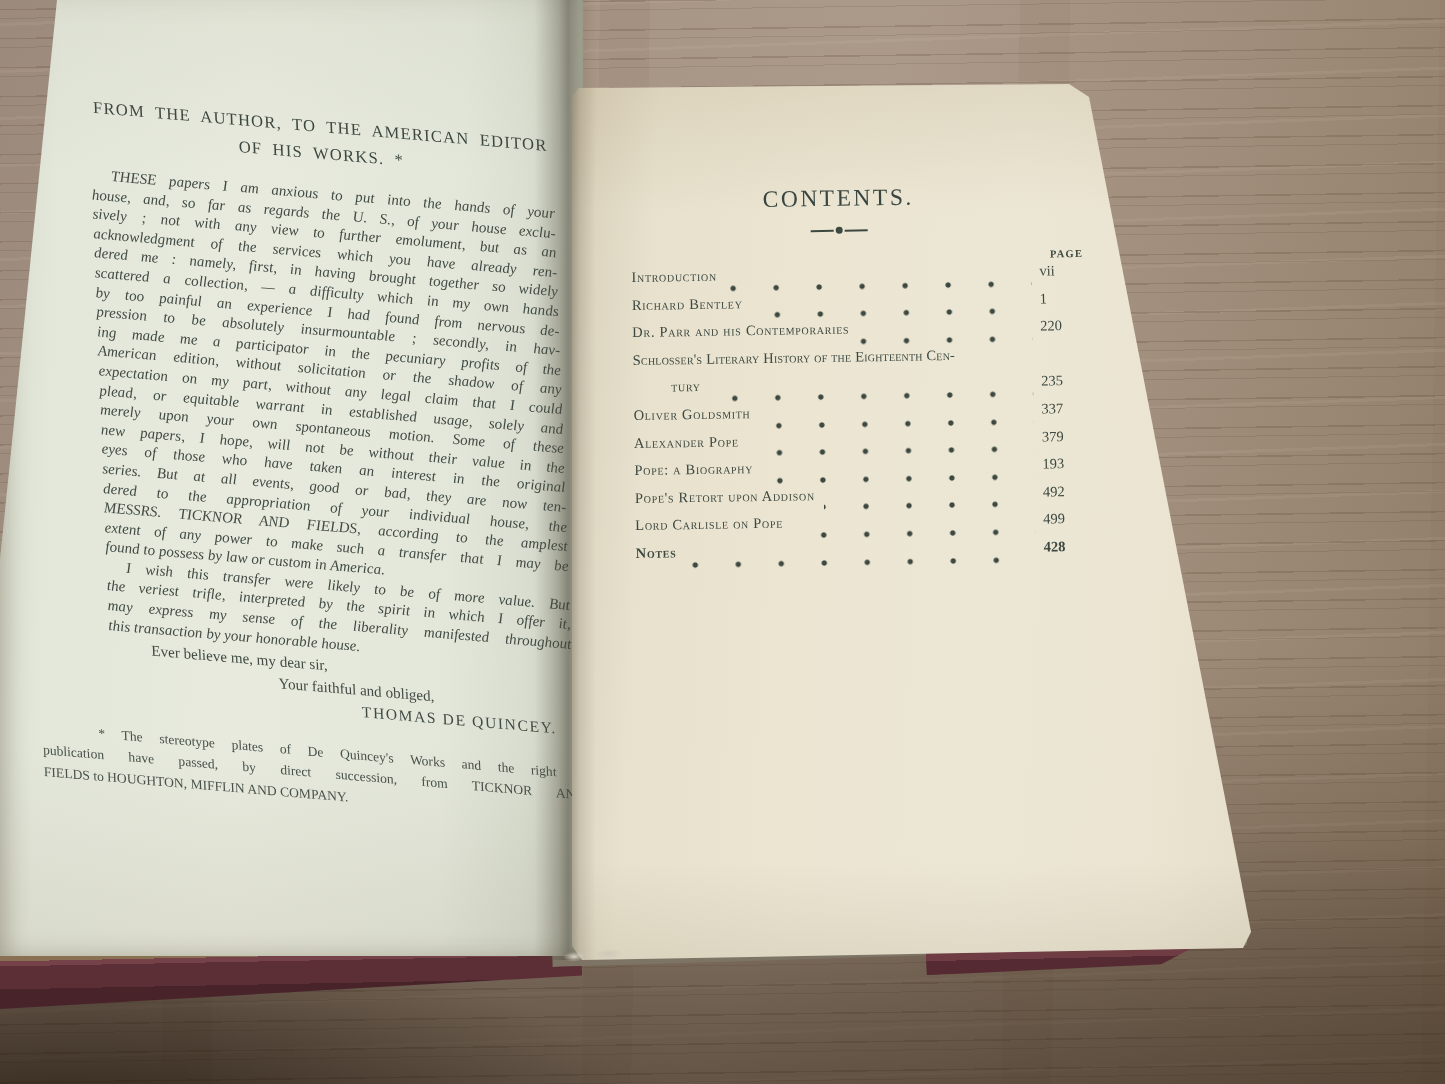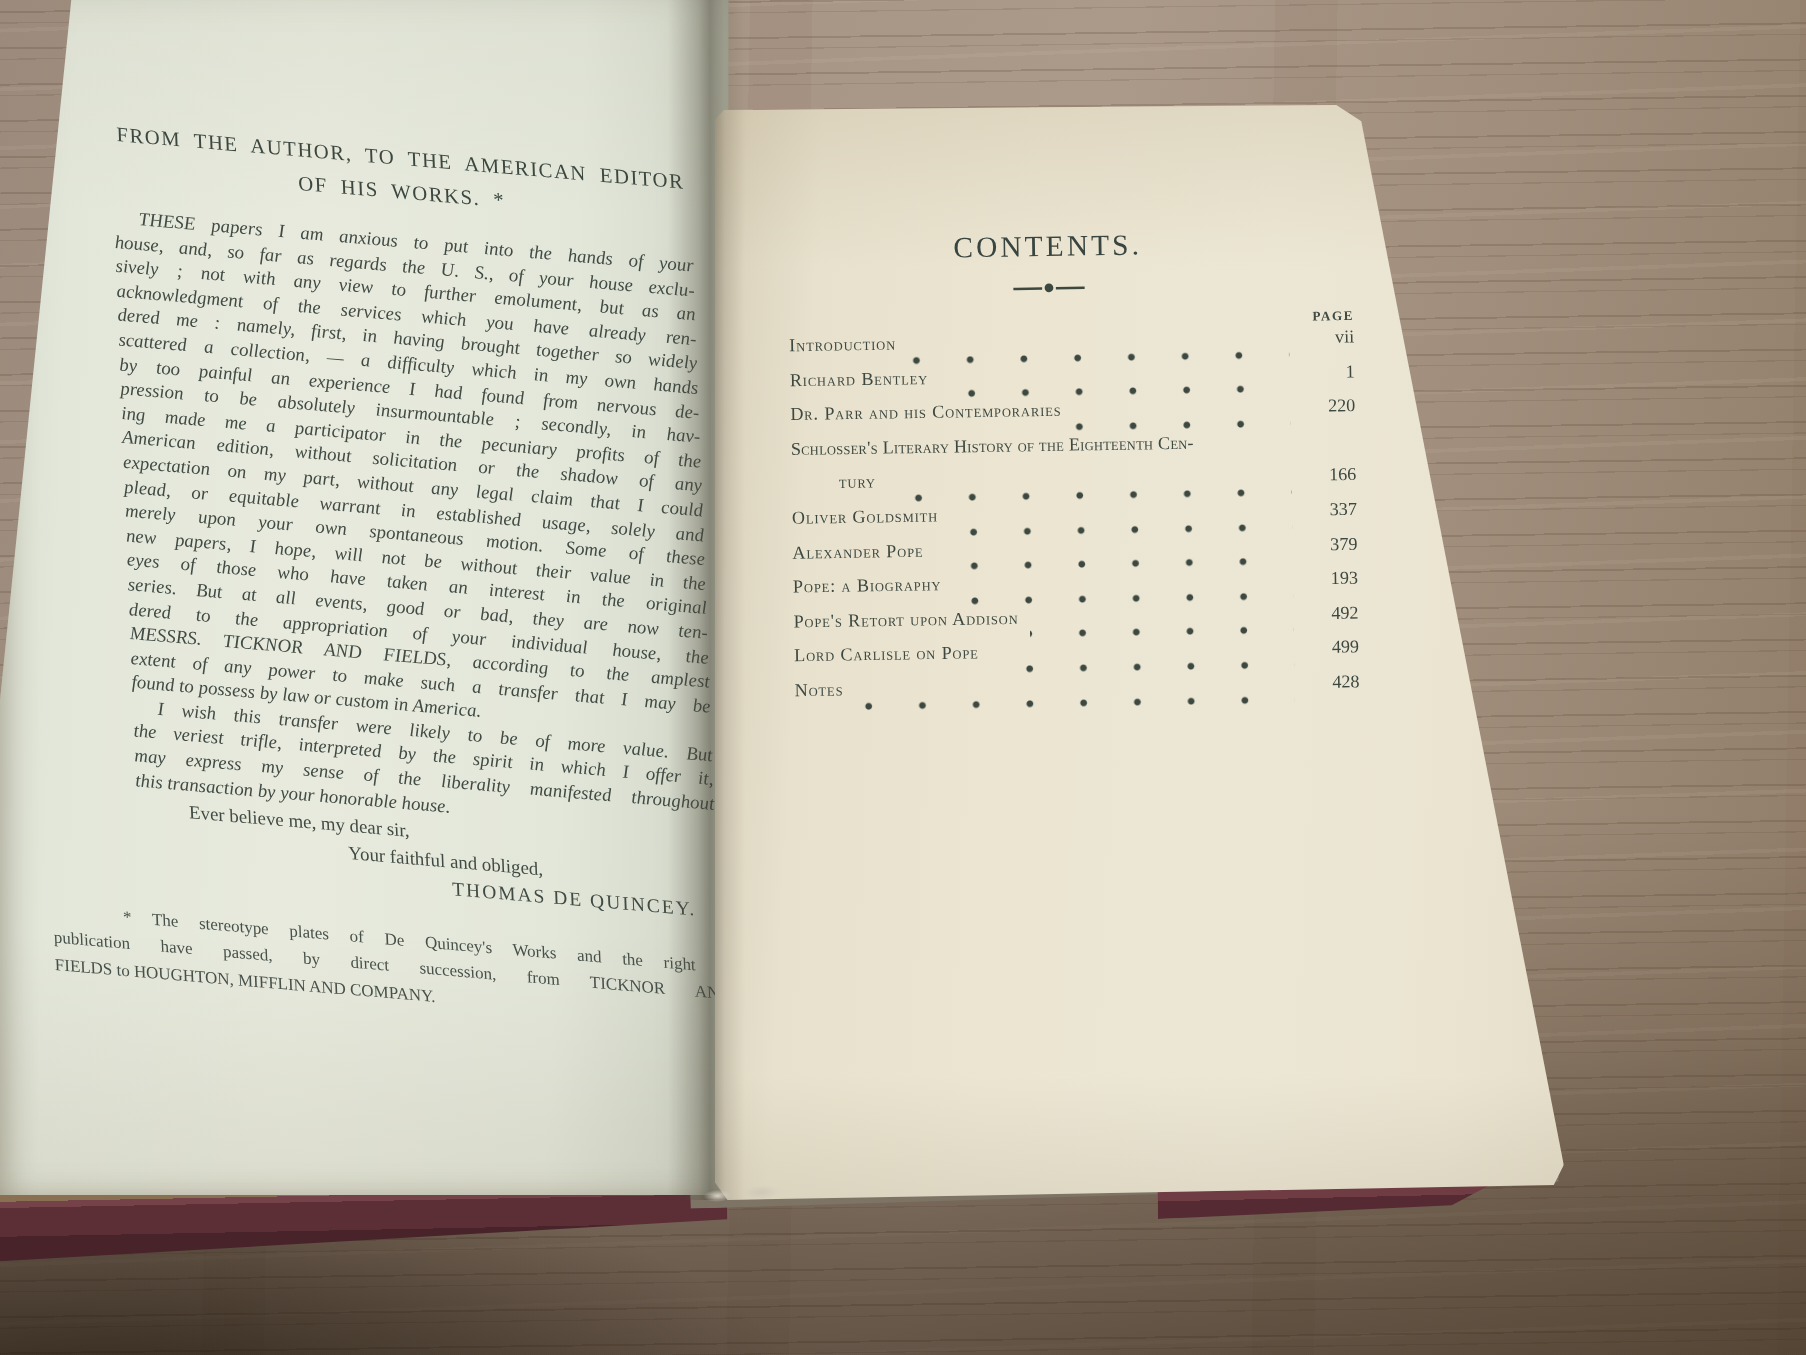--- a/index.html
+++ b/index.html
@@ -88,22 +88,22 @@
   .orn-dot{width:7px;height:7px;border-radius:50%;background:#3d4840;margin:0 2px;}
   .toc-pagehdr{width:452px;text-align:right;font-size:10.5px;letter-spacing:1.2px;margin-top:18px;font-weight:bold;color:#404b44;}
   .toc-rows{margin-top:3px;}
   .toc-row{display:flex;align-items:baseline;height:27.6px;font-size:14.5px;}
   .toc-label{font-variant:small-caps;letter-spacing:0.7px;white-space:nowrap;padding-right:9px;}
   .toc-label.long{letter-spacing:0.2px;}
   .toc-row.cont .toc-label{padding-left:38px;}
   .toc-leader{flex:1;height:6px;align-self:flex-end;margin-bottom:4px;margin-right:8px;
     background-image:radial-gradient(circle at 3px 3px,#3d4840 2.2px,rgba(0,0,0,0) 3.1px);
     background-size:43px 6px;background-repeat:repeat-x;background-position:right center;}
-  .toc-page{width:44px;text-align:right;}
-  .toc-row.b .toc-label,.toc-row.b .toc-page{font-weight:normal;}
+  .toc-page{width:44px;}
+  .toc-row.b .toc-label,.toc-row.b .toc-page{font-weight:bold;}
   
   .spine-shadow{
     position:absolute;left:534px;top:0;width:62px;height:960px;
     background:linear-gradient(90deg, rgba(70,65,50,0) 0%, rgba(82,76,60,0.28) 40%, rgba(58,53,40,0.40) 55%, rgba(90,82,64,0.16) 74%, rgba(90,82,64,0) 100%);
   }
 </style>
 </head>
 <body>
 
 <div class="stage">
@@ -180,21 +180,21 @@
             <span class="toc-label">Dr. Parr and his Contemporaries</span>
             <span class="toc-leader"></span>
             <span class="toc-page">220</span>
           </div>
           <div class="toc-row">
             <span class="toc-label long">Schlosser's Literary History of the Eighteenth Cen-</span>
           </div>
           <div class="toc-row cont">
             <span class="toc-label">tury</span>
             <span class="toc-leader"></span>
-            <span class="toc-page">166</span>
+            <span class="toc-page">235</span>
           </div>
           <div class="toc-row">
             <span class="toc-label">Oliver Goldsmith</span>
             <span class="toc-leader"></span>
             <span class="toc-page">337</span>
           </div>
           <div class="toc-row">
             <span class="toc-label">Alexander Pope</span>
             <span class="toc-leader"></span>
             <span class="toc-page">379</span>

